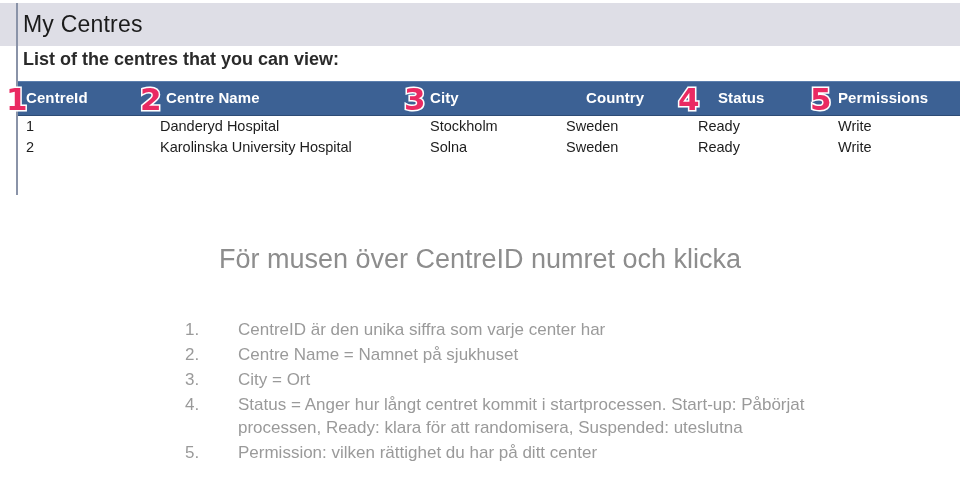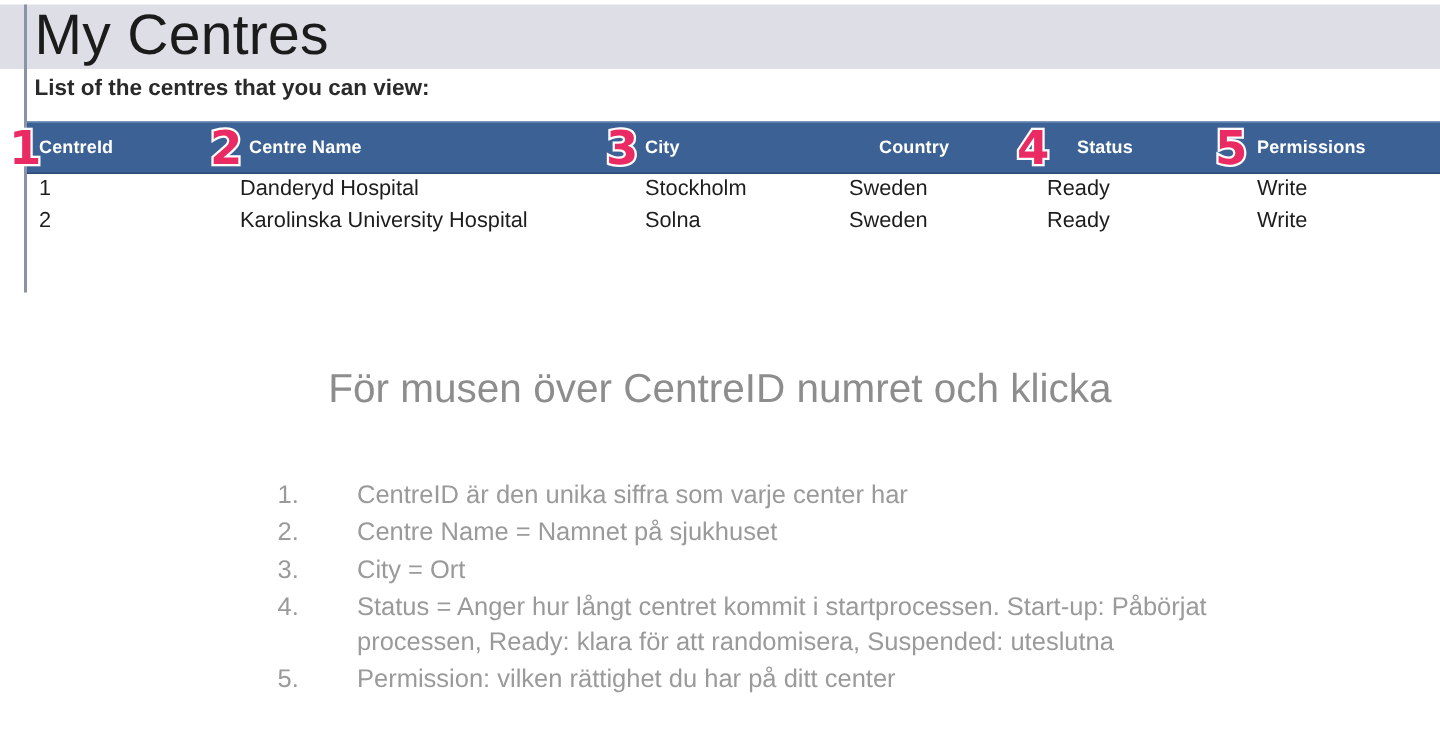--- a/index.html
+++ b/index.html
@@ -37,32 +37,32 @@
   .left-rule {
     position: absolute;
     left: 16px; top: 3px;
     width: 2px; height: 192px;
     background: #8a93a8;
   }
 
   .page-title {
     position: absolute;
     left: 23px; top: 5px;
-    font-size: 38px;
+    font-size: 23px;
     line-height: 38px;
     font-weight: 400;
     color: #1b1b1b;
     letter-spacing: 0.2px;
     white-space: nowrap;
   }
 
   .page-subtitle {
     position: absolute;
     left: 23px; top: 50px;
-    font-size: 15px;
+    font-size: 18px;
     line-height: 18px;
     font-weight: 600;
     color: #2a2a2a;
     white-space: nowrap;
   }
 
   
   .data-table {
     position: absolute;
     left: 18px; top: 81px;
@@ -74,21 +74,21 @@
     left: 0; top: 0;
     width: 942px; height: 35px;
     background: #3c6194;
     border-top: 1px solid #5c7fae;
     border-bottom: 1px solid #2d4b75;
     box-sizing: border-box;
   }
   .th {
     position: absolute;
     top: 8px;
-    font-size: 12px;
+    font-size: 15px;
     line-height: 18px;
     font-weight: 700;
     color: #ffffff;
     white-space: nowrap;
     letter-spacing: 0.1px;
   }
 
   
   .step-badge {
     position: absolute;

